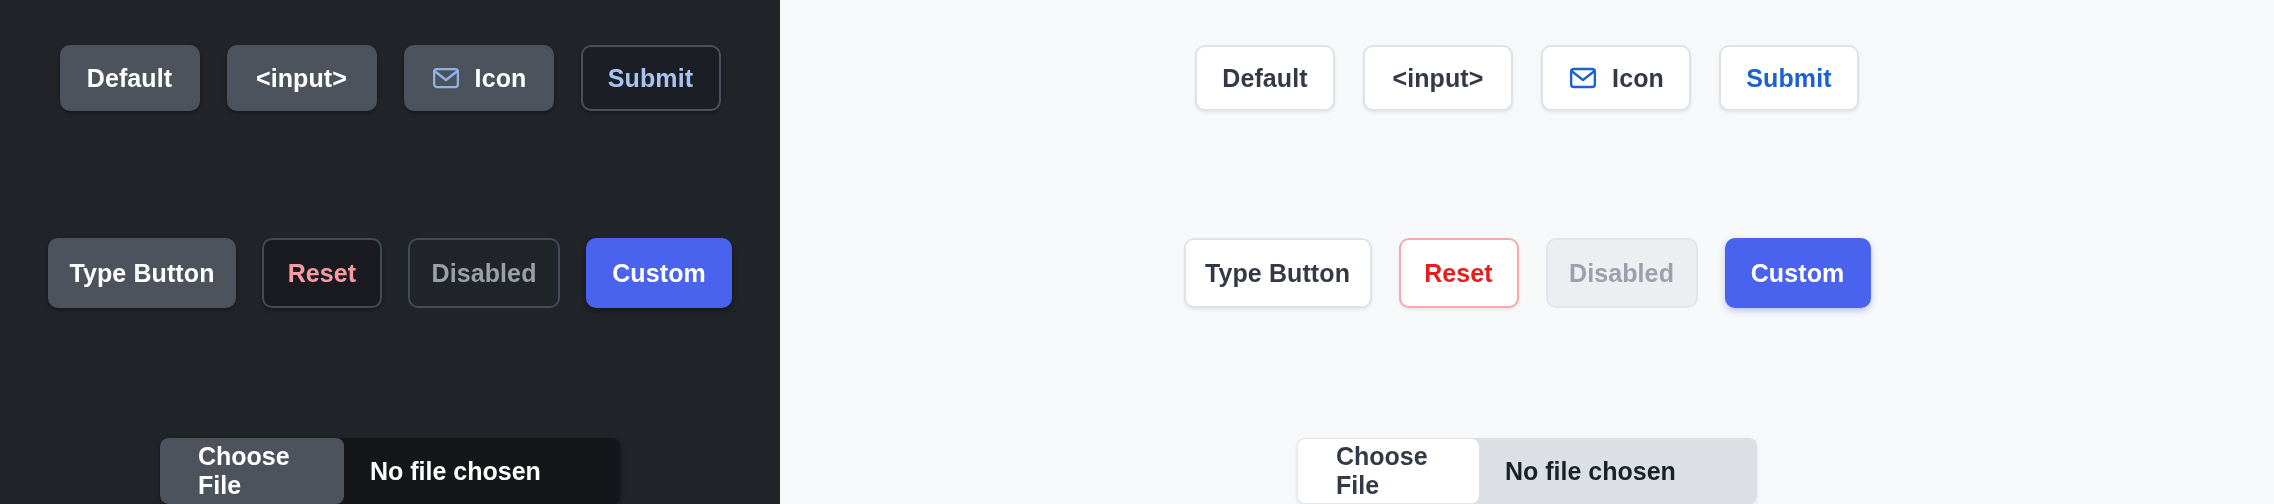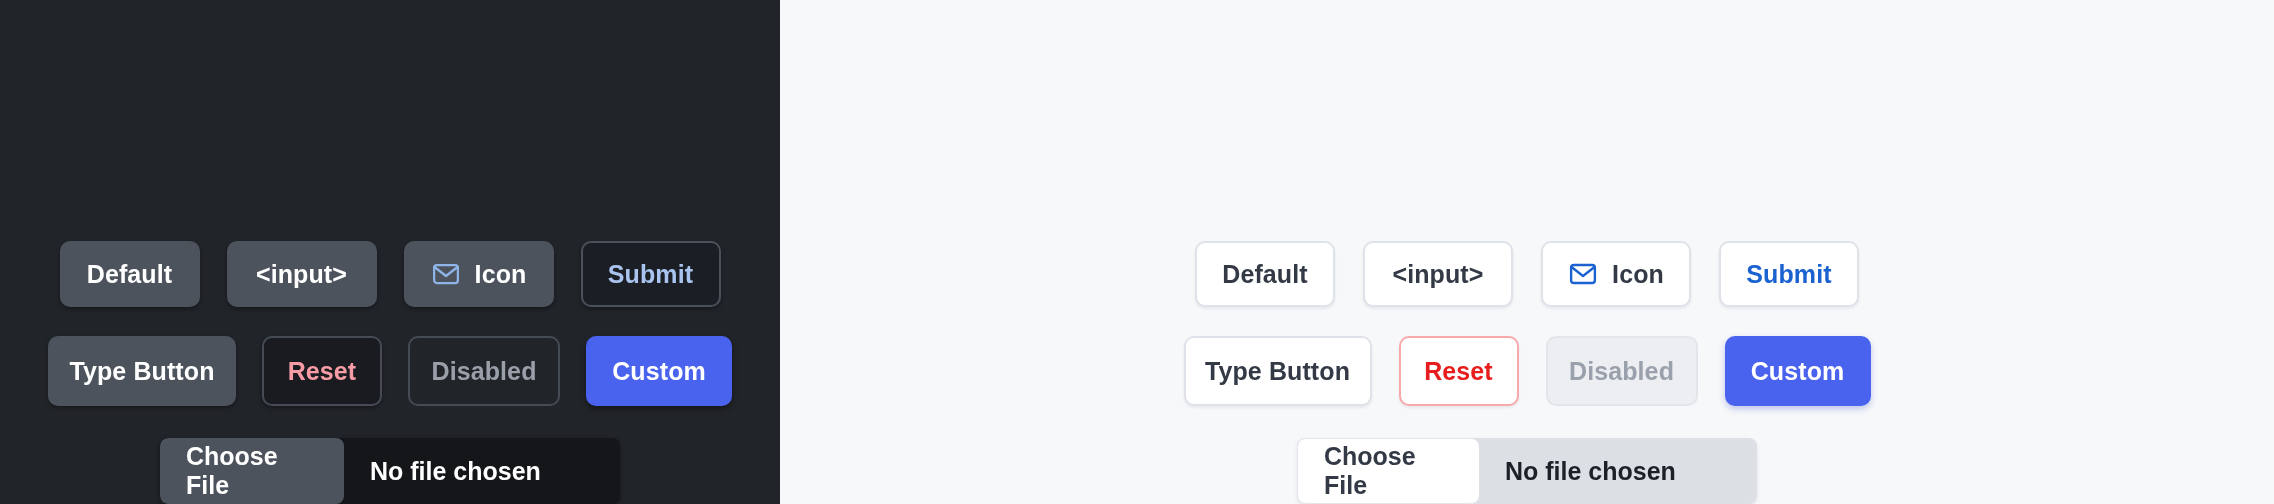--- a/index.html
+++ b/index.html
@@ -11,21 +11,21 @@
   .stage { width: 2274px; height: 504px; display: flex; }
 
   
   .panel { height: 504px; position: relative; }
   .panel-dark  { width: 780px;  background: #212429; }
   .panel-light { width: 1494px; background: #f7f8fa; }
 
   .rows {
     position: absolute; left: 0; right: 0; top: 0; bottom: 0;
     display: flex; flex-direction: column;
-    align-items: center; justify-content: flex-end;
+    align-items: center; justify-content: space-between;
   }
   .row { display: flex; align-items: center; }
 
   
   .panel-dark .row-1 { margin-top: 45px; gap: 27px; }
   .panel-dark .row-2 { margin-top: 29px; gap: 26px; }
   .panel-dark .row-3 { margin-top: 32px; }
 
   
   .panel-light .row-1 { margin-top: 45px; gap: 28px; }
@@ -104,21 +104,21 @@
   .env svg { width: 30px; height: 30px; display: block; }
 
   
   .file {
     display: inline-flex; align-items: stretch;
     height: 66px; border-radius: 8px; overflow: hidden;
   }
   .file-btn {
     display: inline-flex; align-items: center; justify-content: center;
     font-size: 25px; font-weight: bold;
-    padding: 0 26px;
+    padding: 0 38px;
     border-radius: 8px;
   }
   .file-label {
     display: inline-flex; align-items: center;
     font-size: 25px; font-weight: bold;
     padding: 0 26px;
   }
 
   .file-dark { background: #141619; box-shadow: 0 2px 5px rgba(0,0,0,.4); }
   .file-dark .file-btn   { background: #4d535c; color: #ffffff; }

